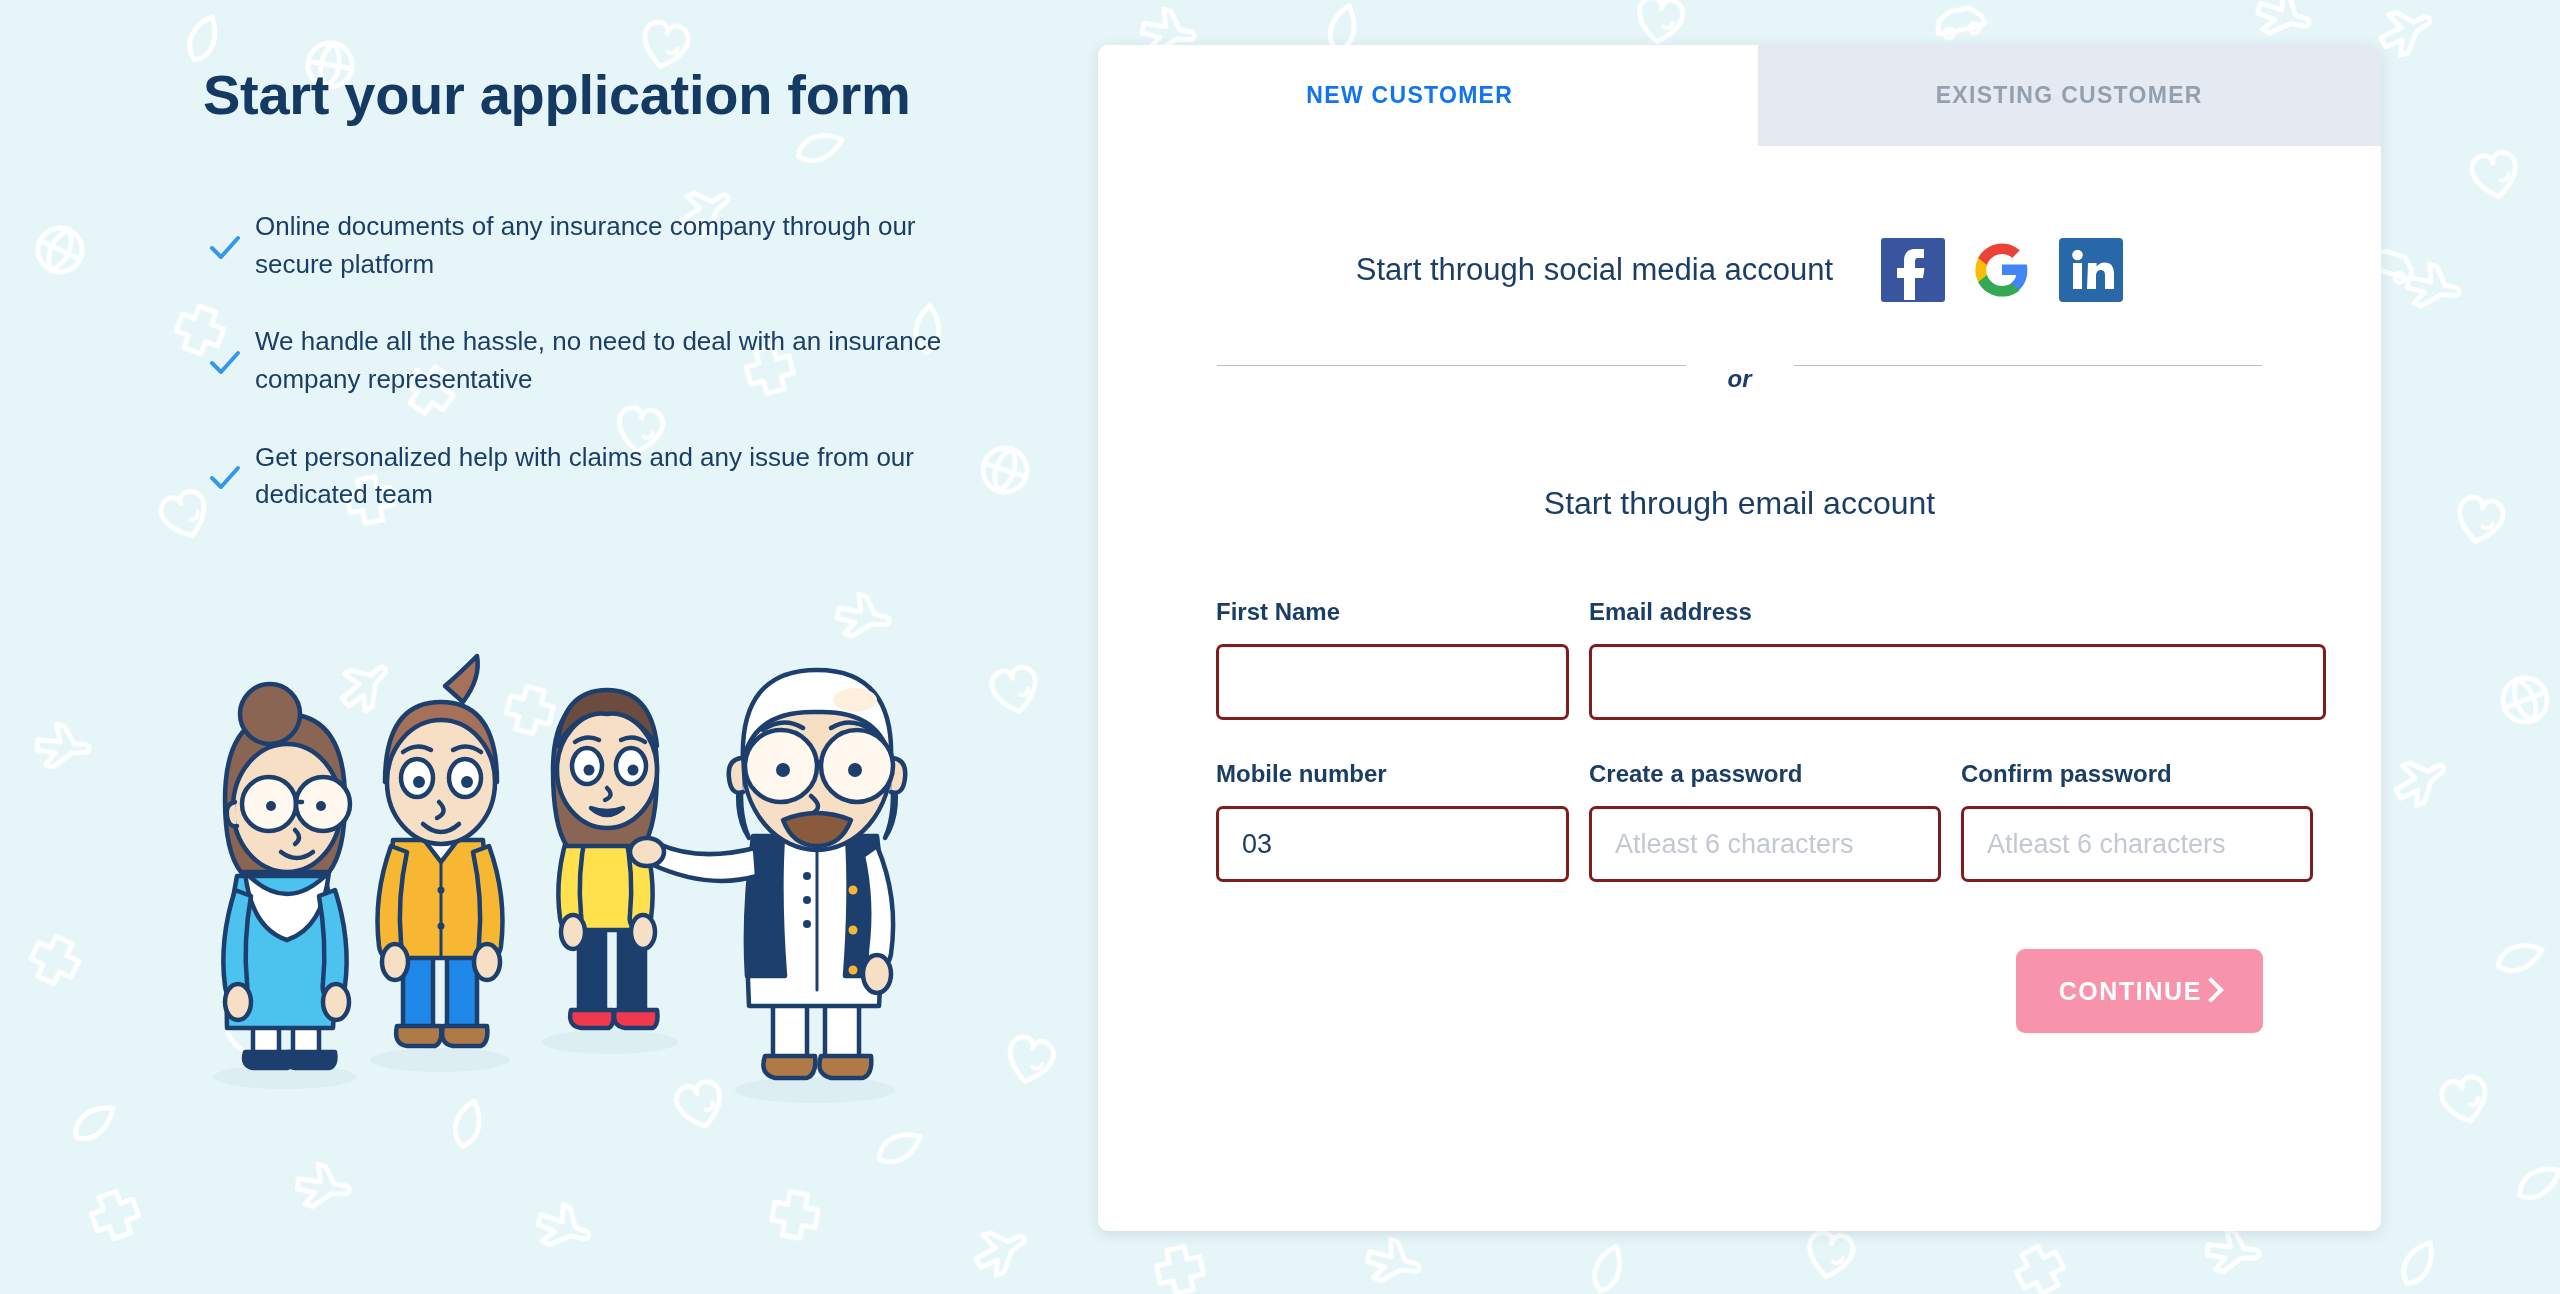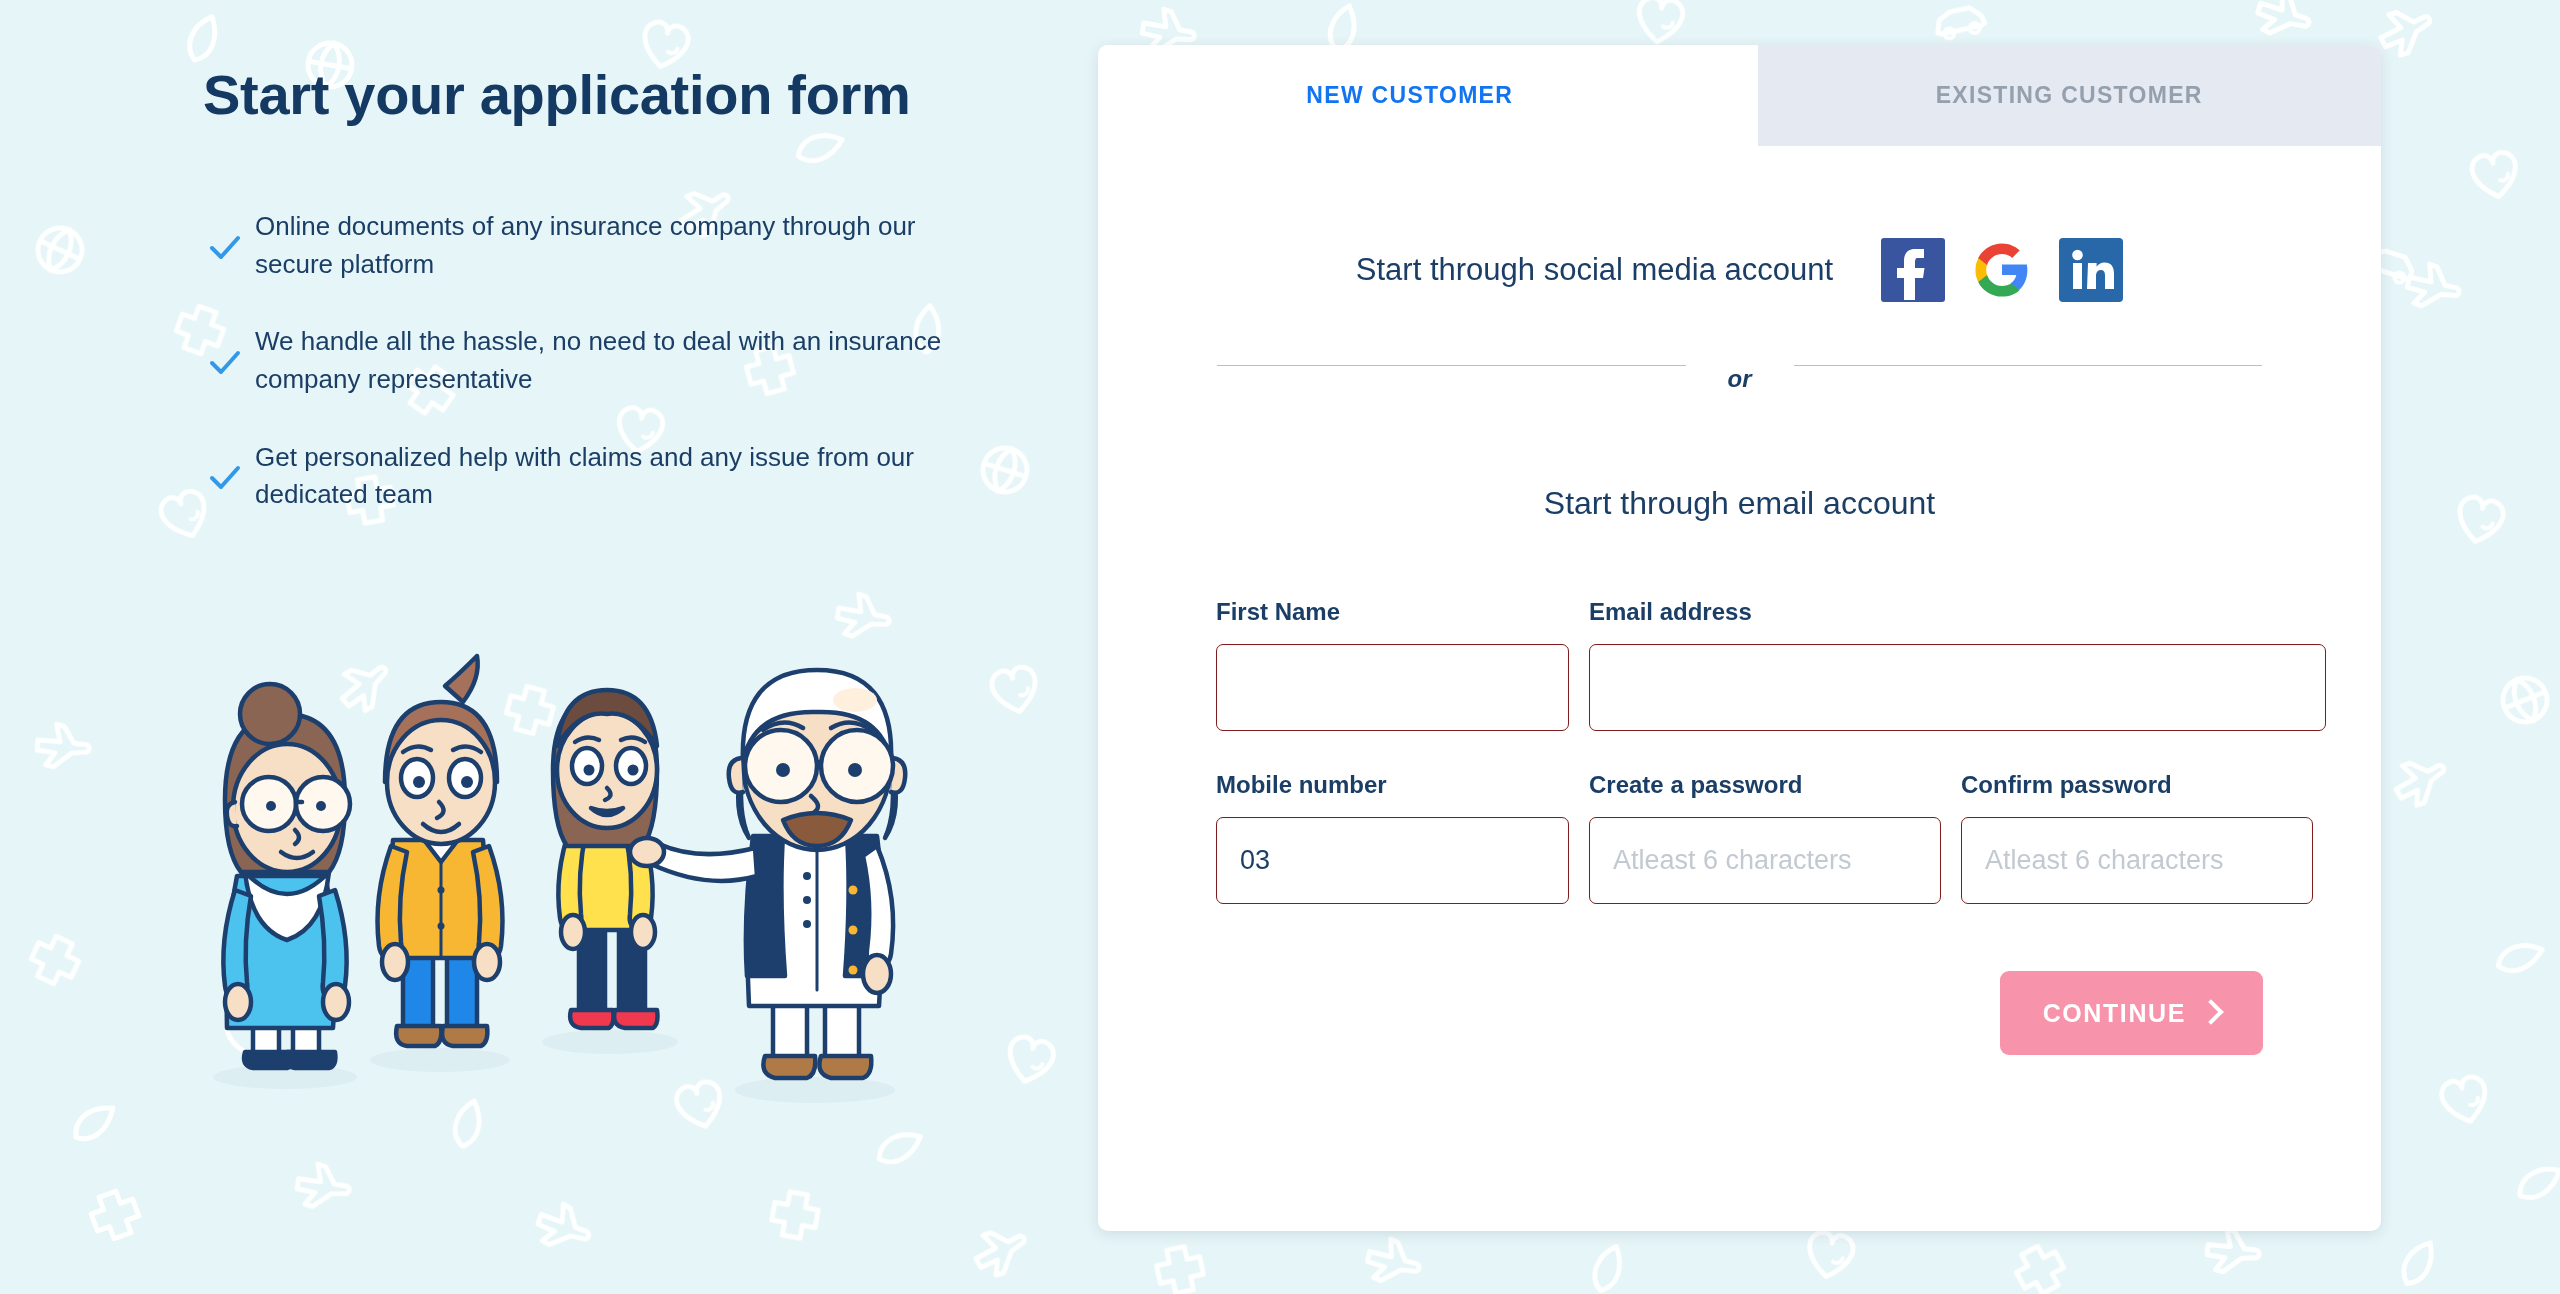--- a/index.html
+++ b/index.html
@@ -215,22 +215,22 @@
   }
 
   .field-label {
     font-size: 24px;
     font-weight: 700;
     color: #1b3e66;
     margin-bottom: 18px;
   }
 
   .field-input {
-    height: 87px;
-    border: 1px solid #7f1d1d;
+    height: 76px;
+    border: 3px solid #7f1d1d;
     border-radius: 7px;
     background: #ffffff;
     font-family: "Liberation Sans", sans-serif;
     font-size: 27px;
     color: #1b3e66;
     padding: 0 23px;
     box-shadow: inset 0 1px 2px rgba(0, 0, 0, 0.04);
     outline: none;
   }
 
@@ -255,21 +255,20 @@
     border-radius: 9px;
     color: #ffffff;
     font-family: "Liberation Sans", sans-serif;
     font-size: 25px;
     font-weight: 700;
     letter-spacing: 1.6px;
     height: 84px;
     padding: 0 43px;
     display: flex;
     align-items: center;
-    gap: 16px;
     cursor: pointer;
   }
 
   .continue-chevron {
     display: inline-block;
     width: 18px;
     height: 18px;
     border-top: 4px solid #ffffff;
     border-right: 4px solid #ffffff;
     transform: rotate(45deg);

